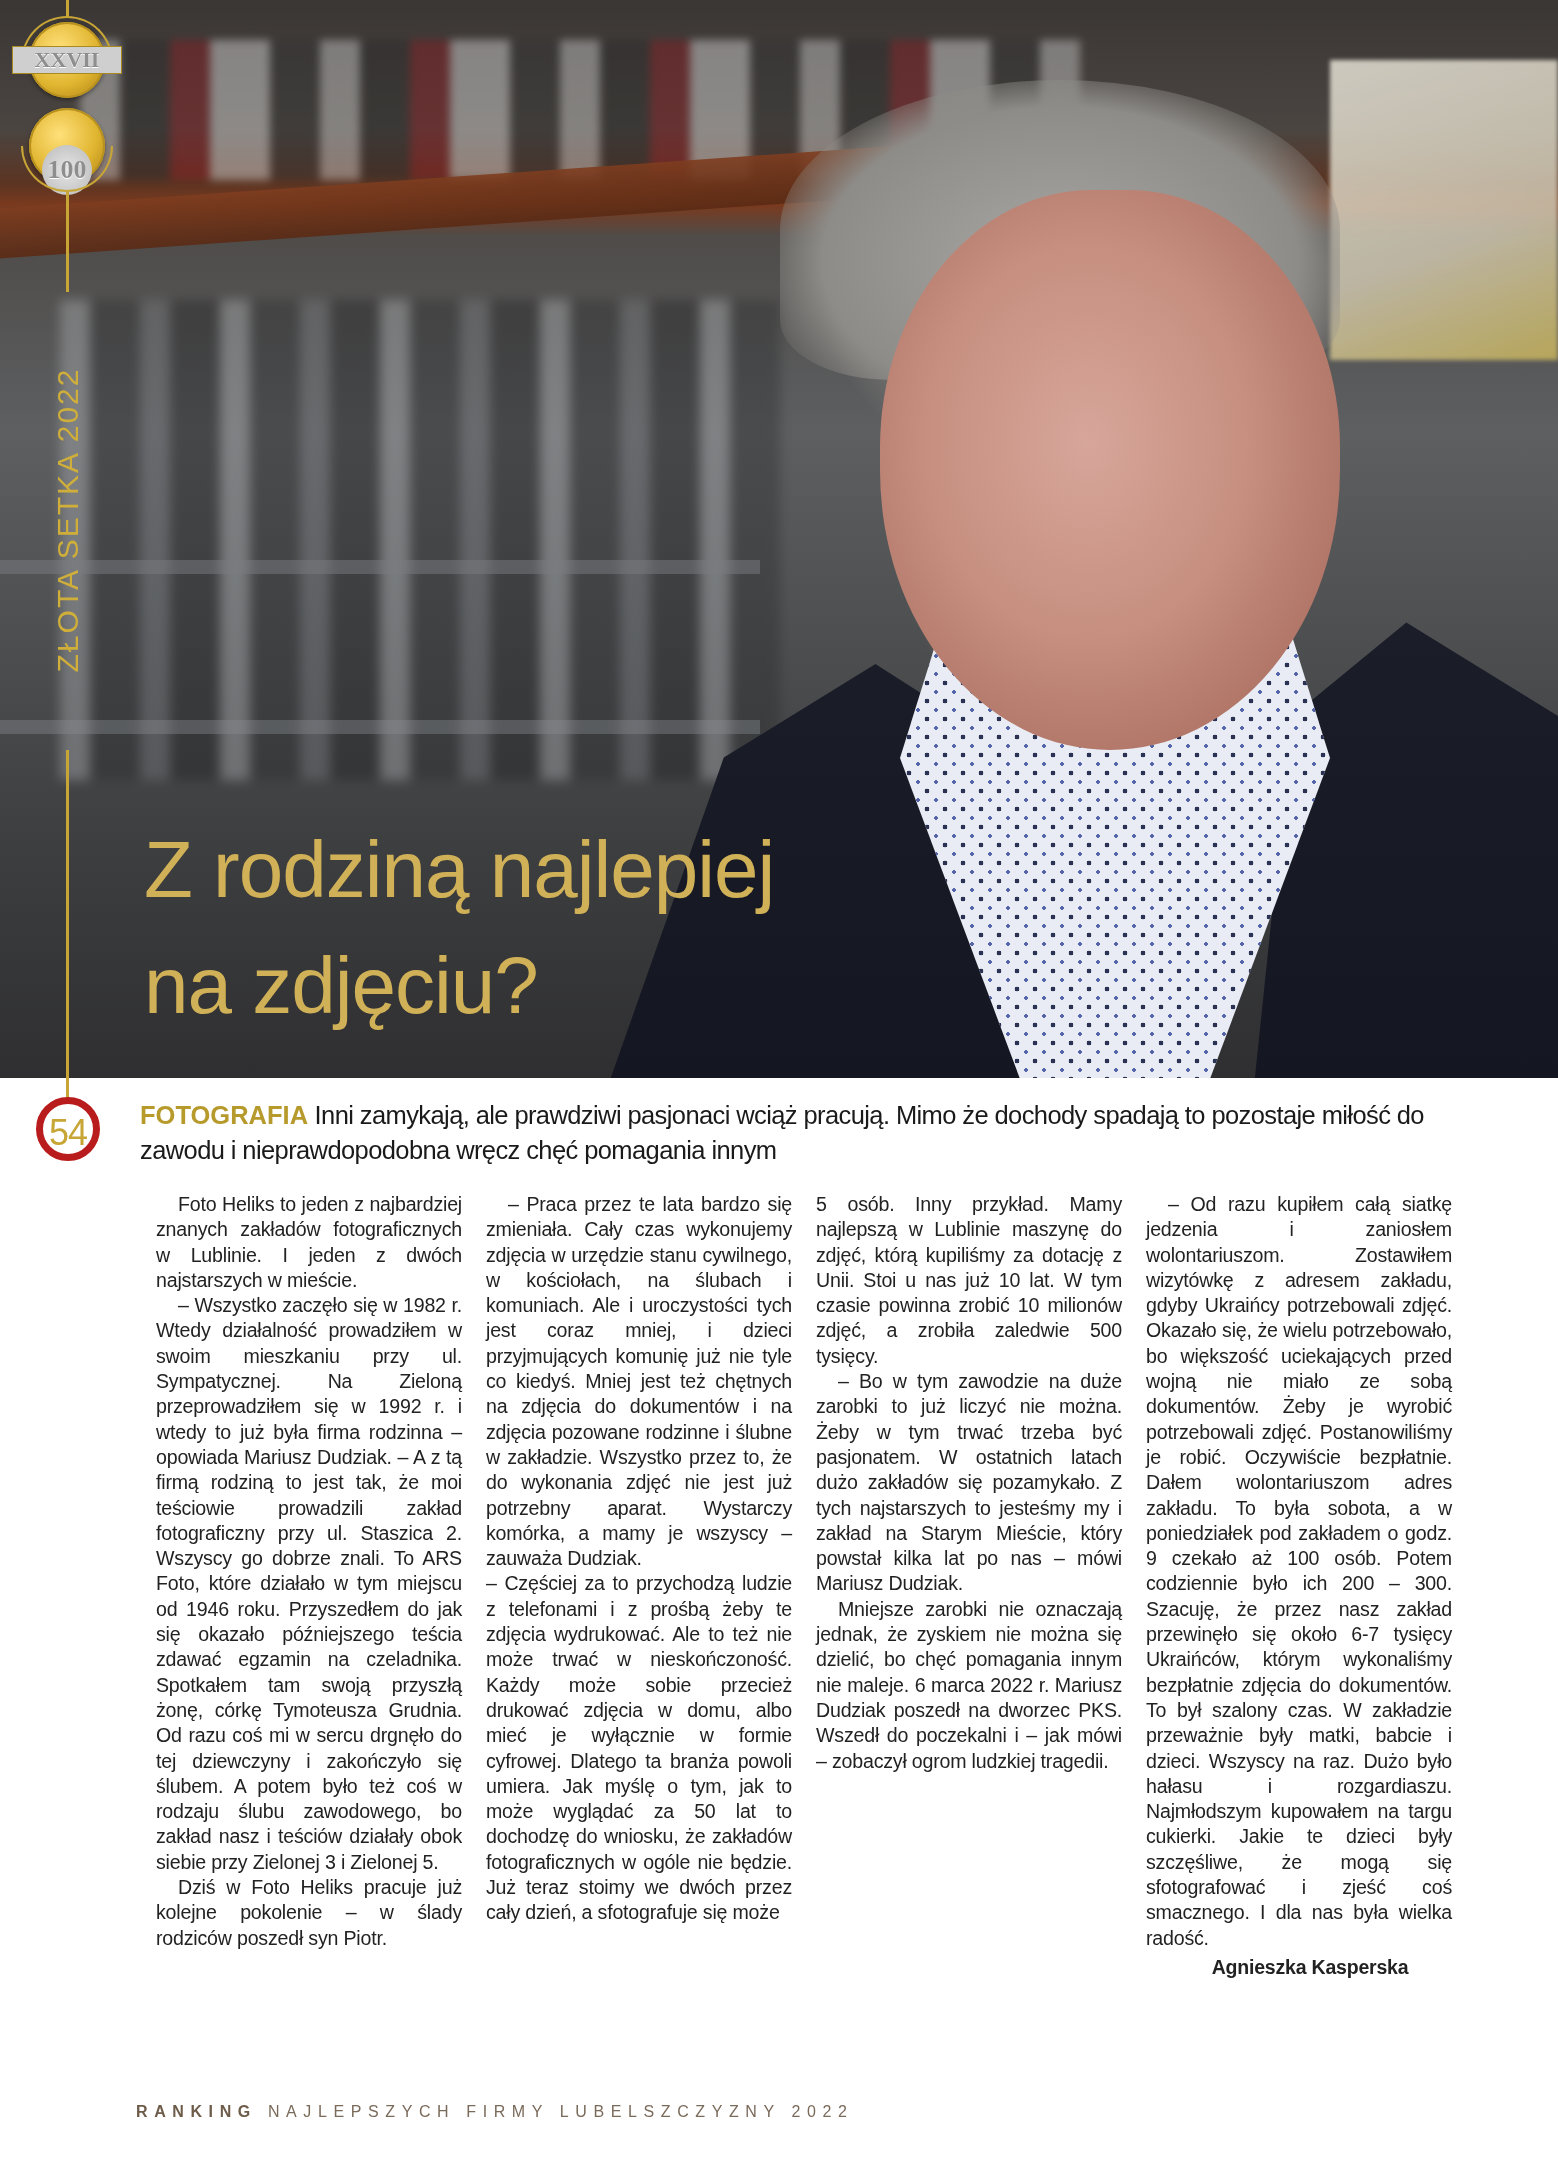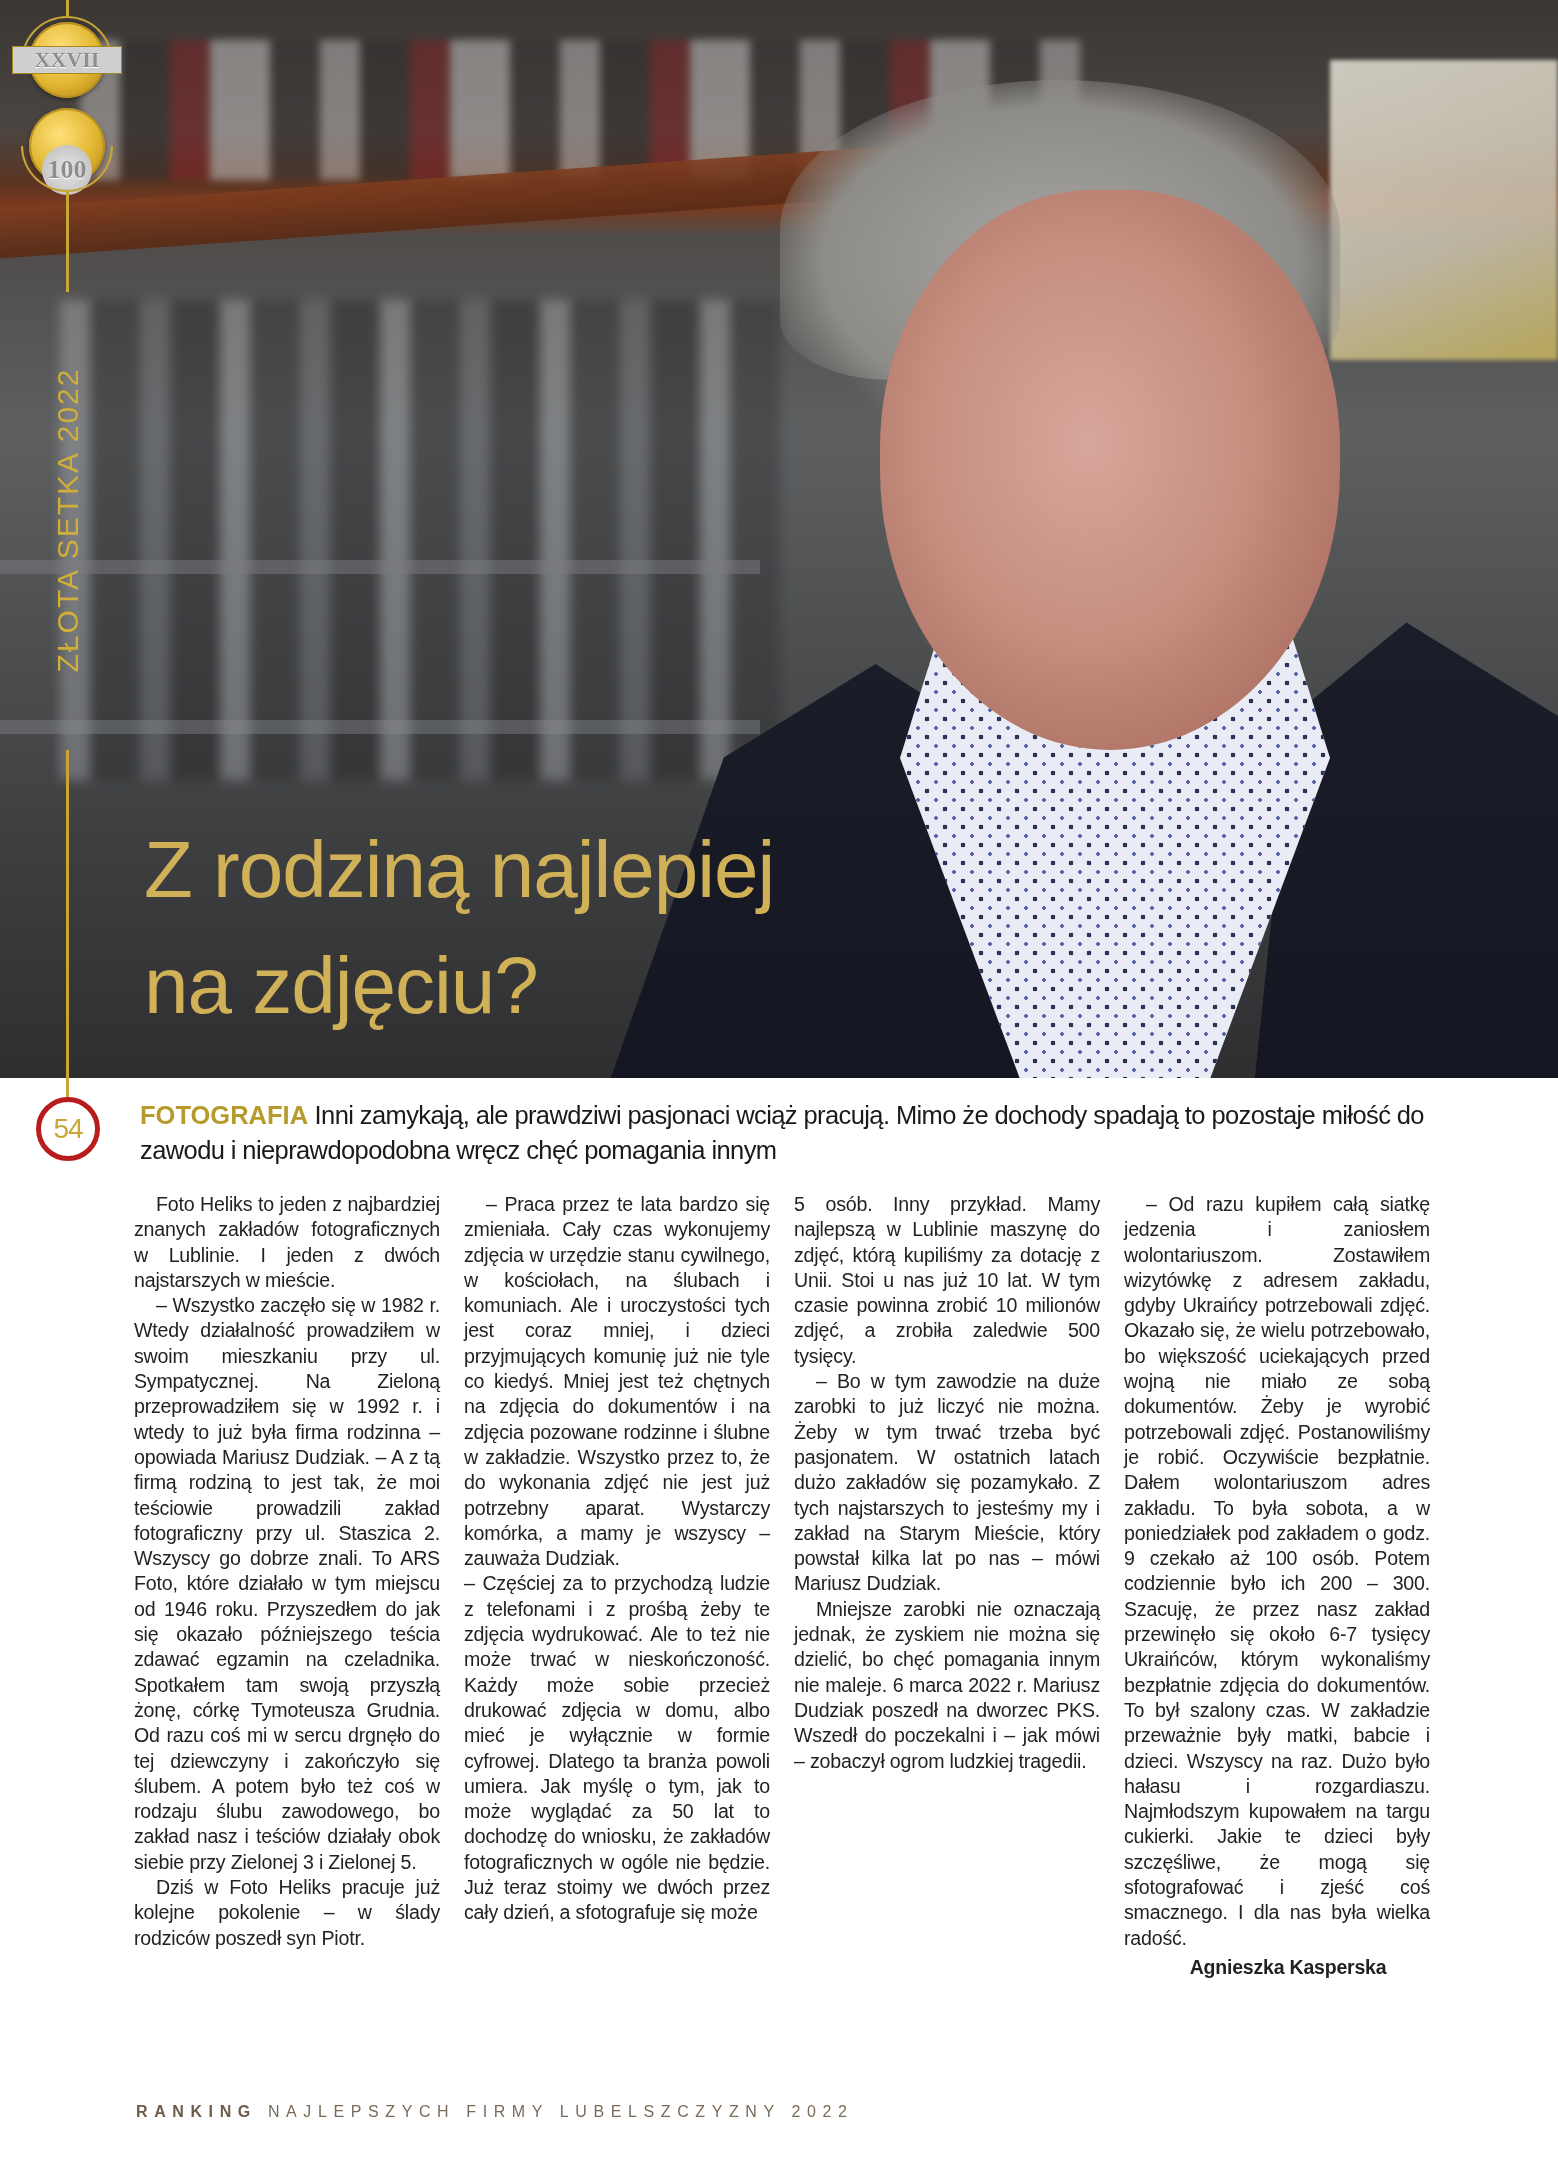--- a/index.html
+++ b/index.html
@@ -54,30 +54,30 @@
   .arc-top { top: 16px; border-bottom: none; border-radius: 46px 46px 0 0; }
   .arc-bottom { top: 146px; border-top: none; border-radius: 0 0 46px 46px; }
 
   .side-label { position: absolute; left: 68px; top: 520px; transform: translate(-50%, -50%) rotate(-90deg);
     white-space: nowrap; color: #cfae3a; font-size: 30px; letter-spacing: 2px; font-weight: 300; }
 
   
   .title { position: absolute; left: 144px; top: 812px; color: #d0b157; font-size: 80px; line-height: 116px; font-weight: normal; letter-spacing: -1px; }
 
   
-  .page-num { position: absolute; left: 36px; top: 1097px; width: 64px; height: 64px; border: 5px solid #b91c1c; border-radius: 50%;
-    display: flex; align-items: center; justify-content: center; color: #c8a636; font-size: 28px; letter-spacing: -1px; }
+  .page-num { position: absolute; left: 36px; top: 1097px; width: 64px; height: 64px; border: 7px solid #b91c1c; border-radius: 50%;
+    display: flex; align-items: flex-end; justify-content: center; color: #c8a636; font-size: 36px; letter-spacing: -1px; }
   .page-num-stem { position: absolute; left: 66px; top: 1078px; width: 3px; height: 20px; background: #c8a636; }
 
   
   .lead { position: absolute; left: 140px; top: 1098px; width: 1290px; font-size: 25.5px; line-height: 35px; color: #1a1a1a; letter-spacing: -0.6px; }
   .lead .kicker { color: #b79a2c; font-weight: bold; letter-spacing: 0; }
 
   
-  .columns { position: absolute; top: 1192px; left: 134px; width: 1300px; display: flex; gap: 24px; }
+  .columns { position: absolute; top: 1192px; left: 156px; width: 1300px; display: flex; gap: 24px; }
   .col { width: 306px; font-size: 19.6px; line-height: 25.3px; color: #222; text-align: justify; letter-spacing: -0.2px; }
   .col p { text-indent: 22px; }
   .col p.noindent { text-indent: 0; }
   .byline { text-align: center; font-weight: bold; margin-top: 4px; font-size: 19.5px; text-indent: 0; }
 
   
   .footer { position: absolute; left: 136px; top: 2103px; font-size: 16px; letter-spacing: 6.6px; color: #7a6a5a; }
   .footer .strong { font-weight: bold; color: #6e5c4a; }
 </style>
 </head>

